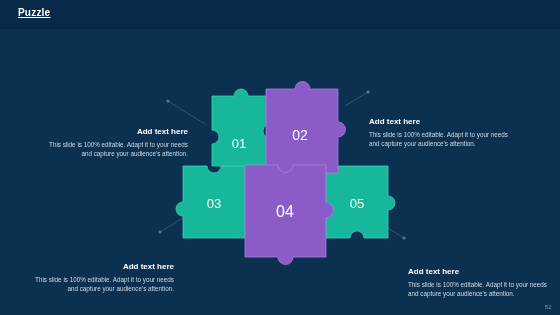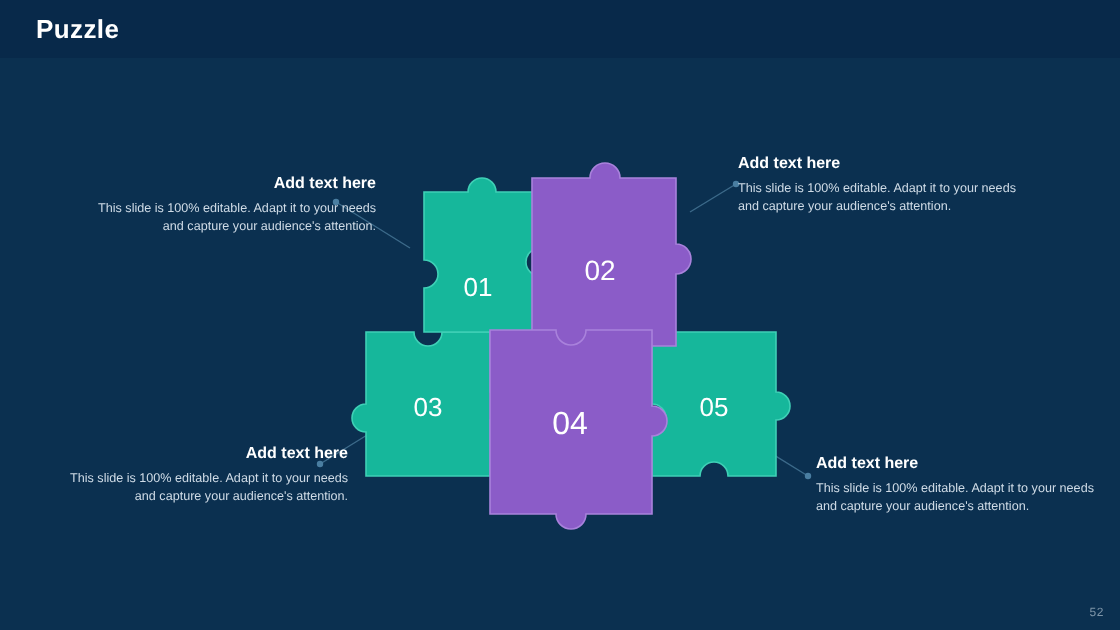--- a/index.html
+++ b/index.html
@@ -23,41 +23,43 @@
     position: absolute;
     left: 0; top: 0;
     width: 560px;
     height: 29px;
     background: #08294a;
   }
   #page-title {
     position: absolute;
     left: 18px;
     top: 7px;
-    font-size: 13px;
+    font-size: 10px;
     font-weight: bold;
     color: #ffffff;
     letter-spacing: 0.2px;
+    text-decoration: underline;
   }
   #body-area {
     position: absolute;
     left: 0; top: 29px;
     width: 560px;
     height: 286px;
     background: #0b3050;
   }
   #puzzle-canvas {
     position: absolute;
     left: 0; top: 0;
     width: 560px;
     height: 315px;
   }
   .callout {
     position: absolute;
     width: 146px;
+    margin-top: 40px;
   }
   .callout-title {
     font-size: 8px;
     font-weight: bold;
     color: #ffffff;
     margin: 0 0 3px 0;
     line-height: 1.1;
   }
   .callout-body {
     font-size: 6.3px;

